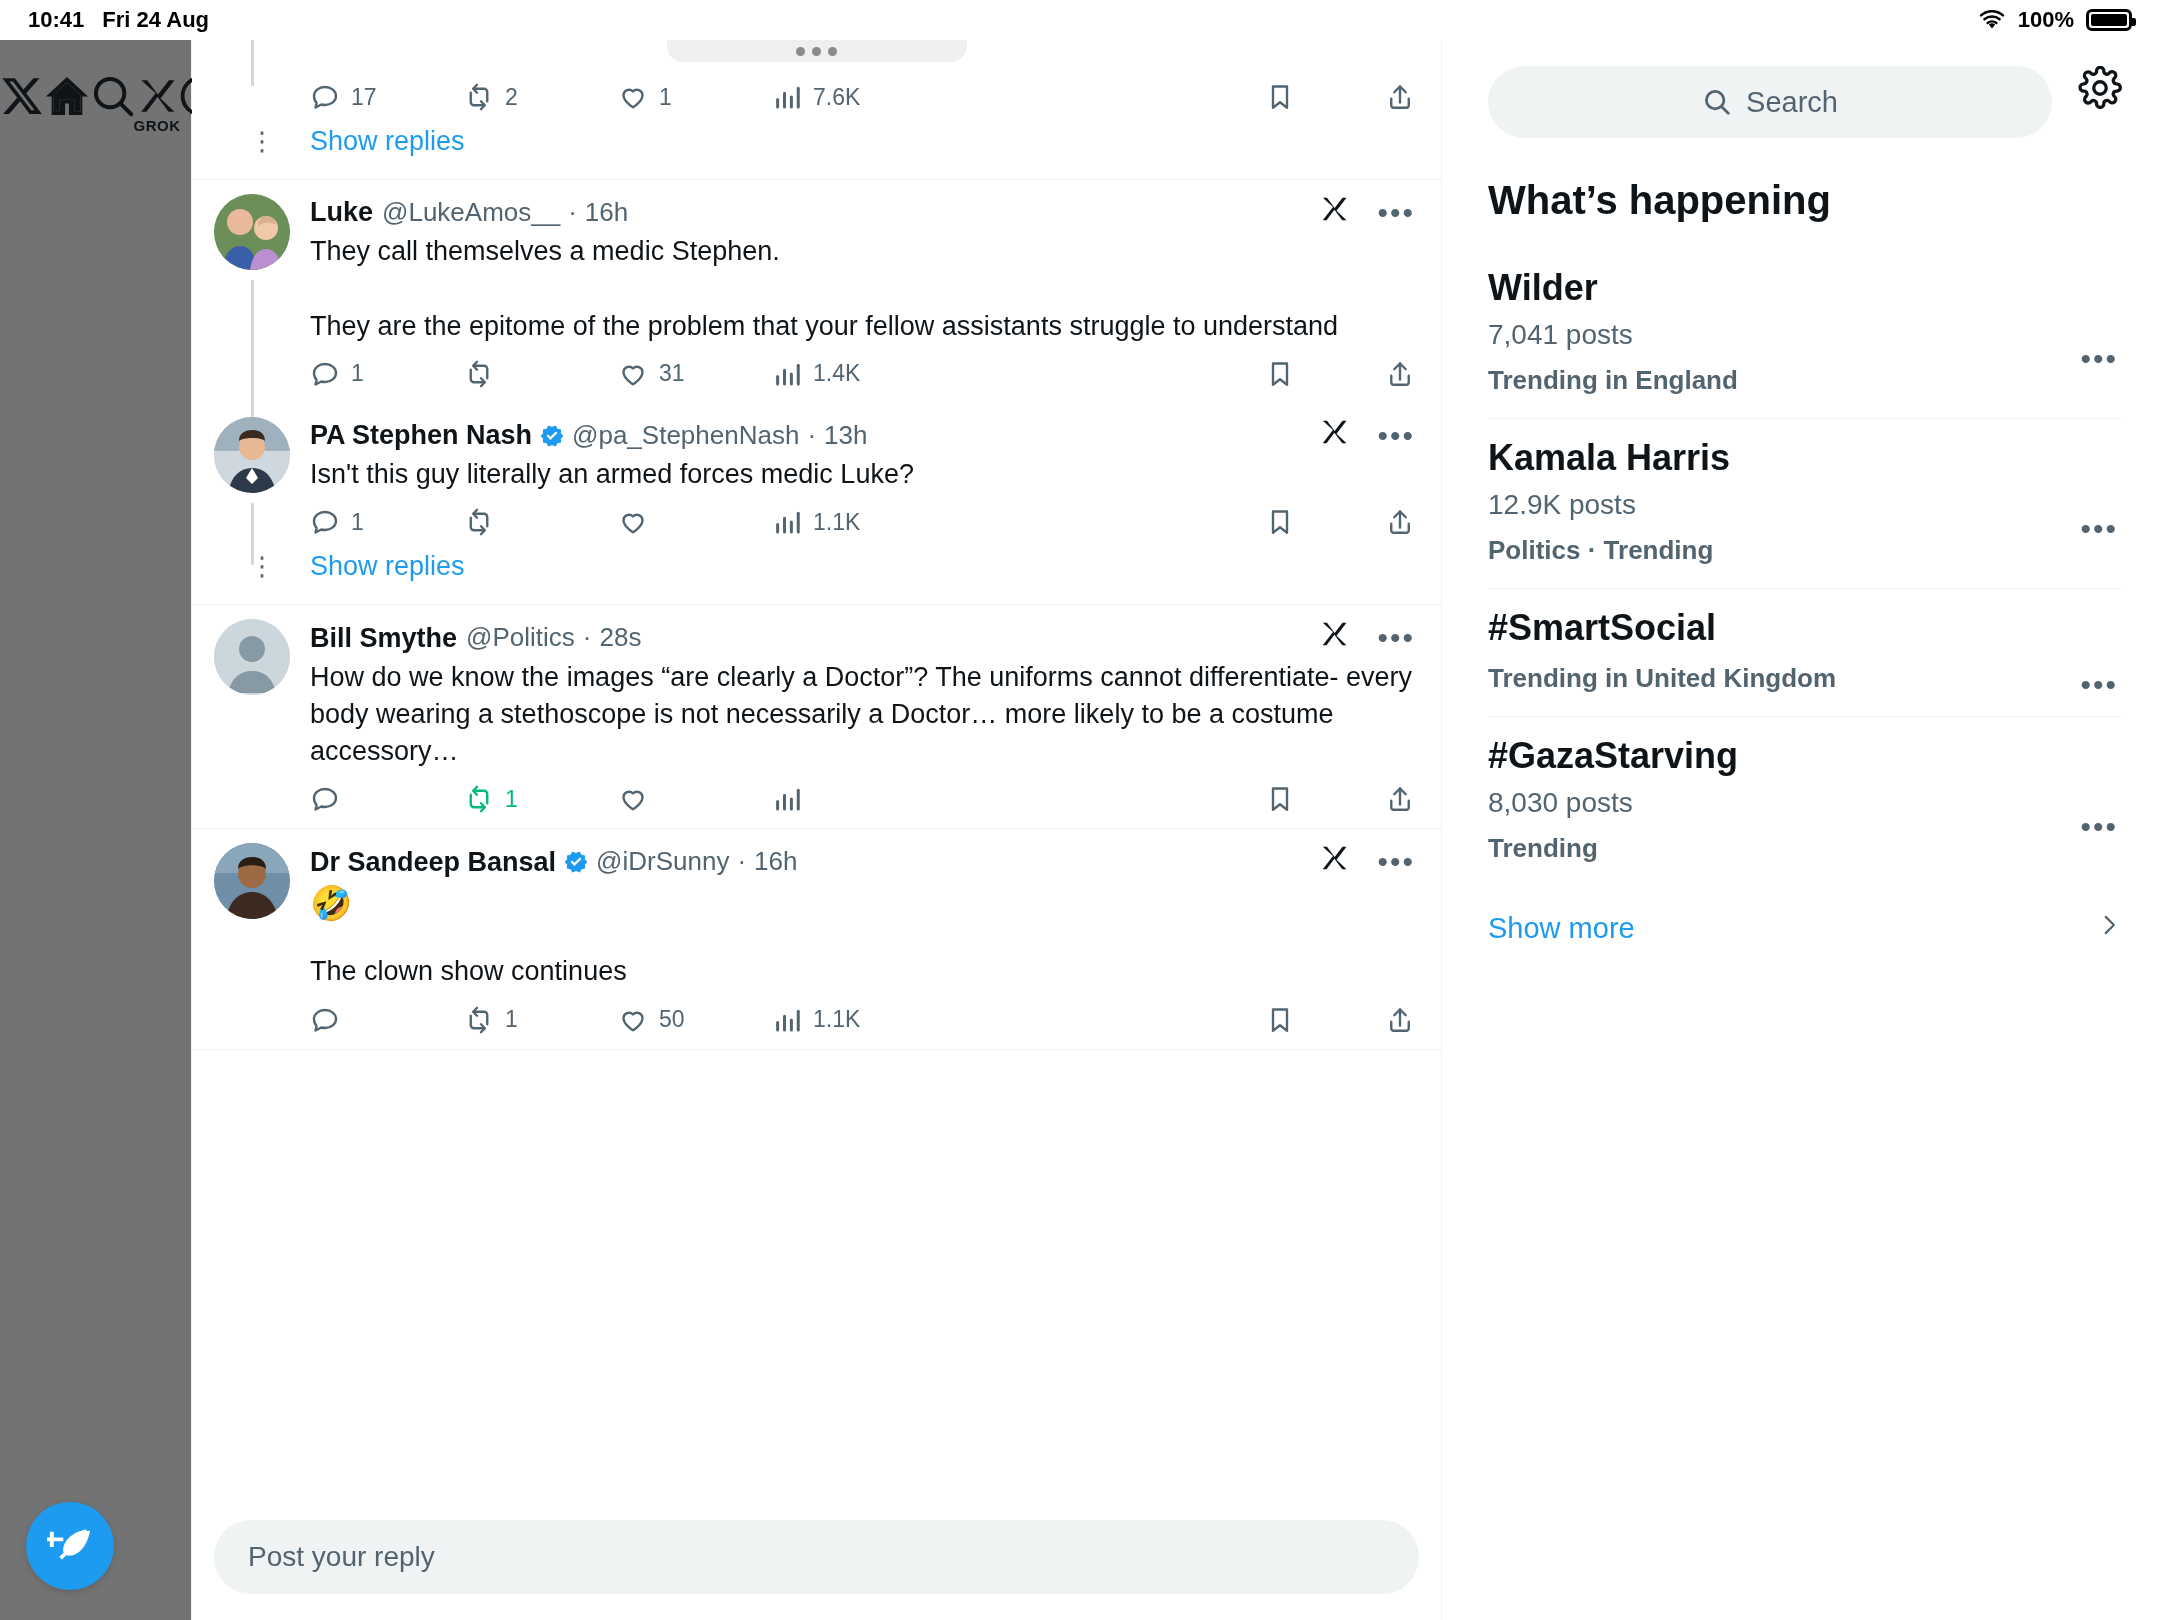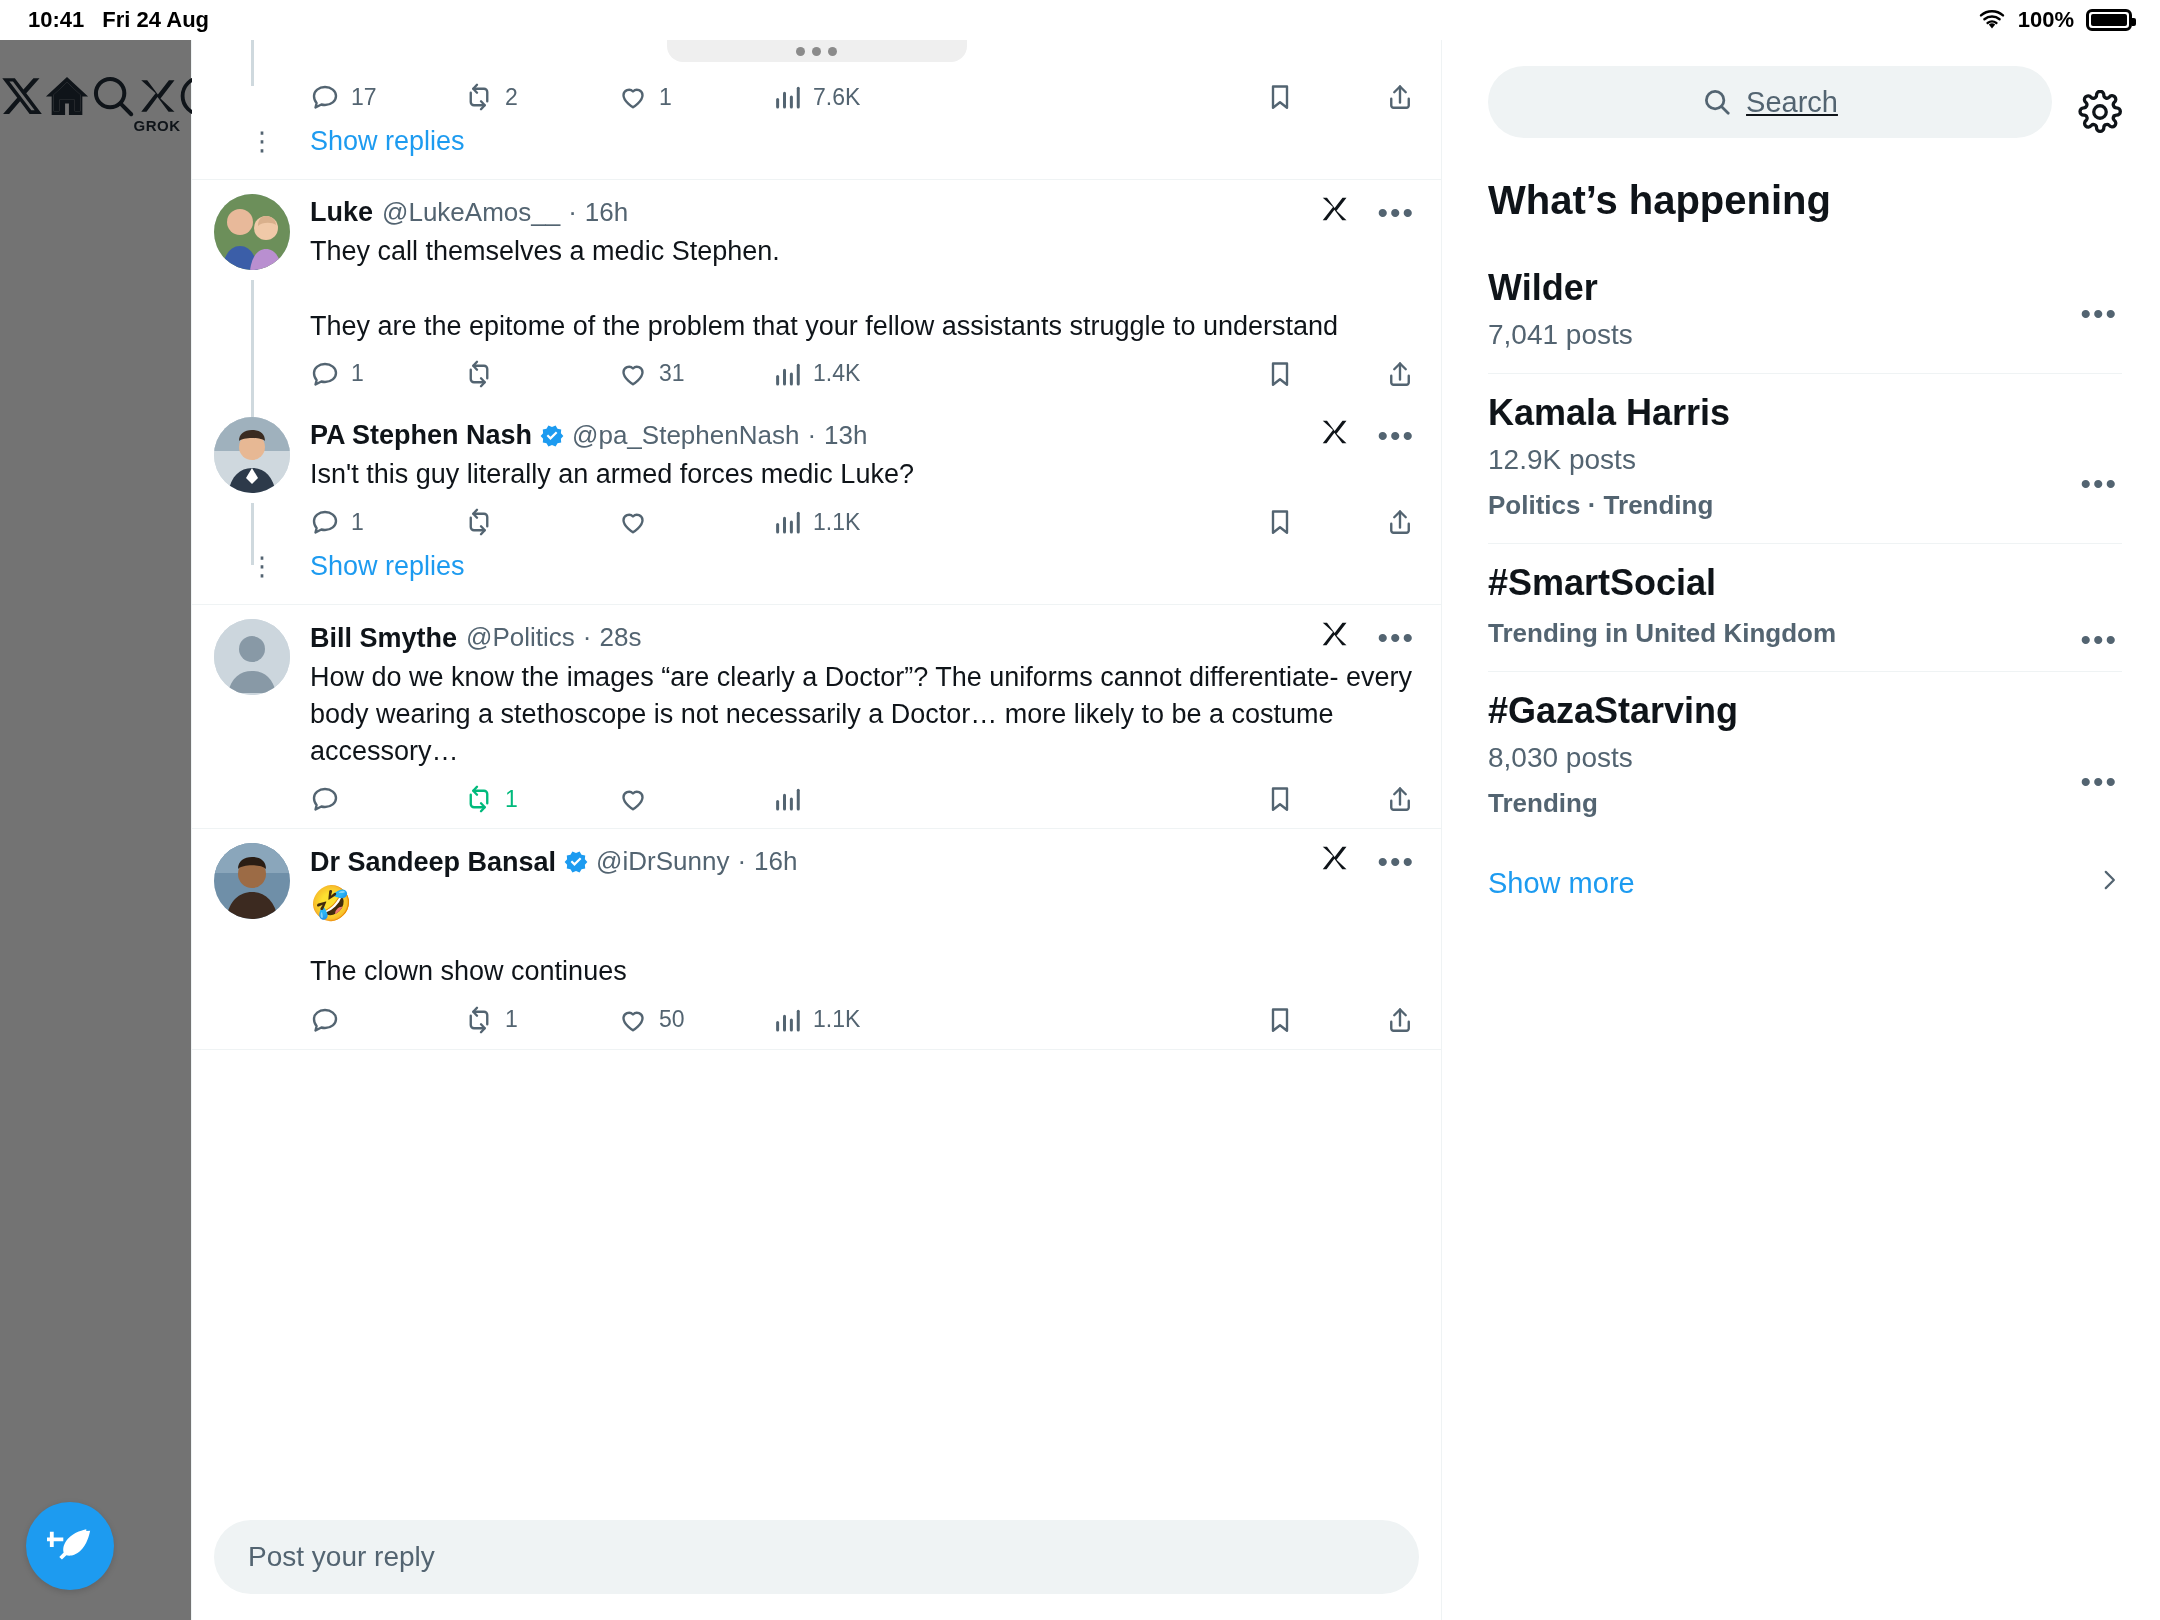--- a/index.html
+++ b/index.html
@@ -137,21 +137,21 @@
     background: #fff;
   }
   .reply-input {
     background: #eff3f4; border-radius: 42px;
     height: 74px; display: flex; align-items: center;
     padding: 0 34px; color: #536471; font-size: 28px;
   }
 
   
   .rightcol { flex: 1 1 auto; padding: 26px 38px 0 46px; background: #fff; }
-  .search-row { display: flex; align-items: flex-end; gap: 26px; text-decoration: underline; }
+  .search-row { display: flex; align-items: flex-start; gap: 26px; }
   .searchbox {
     flex: 1 1 auto; height: 72px; border-radius: 40px; background: #eff3f4;
     display: flex; align-items: center; justify-content: center; gap: 14px;
     color: #536471; font-size: 29px;
   }
   .gear { color: #0f1419; }
   .whats-happening { font-size: 40px; font-weight: bold; margin: 40px 0 26px 0; }
   .trend { padding: 18px 0 22px 0; border-bottom: 1px solid #eff3f4; position: relative; }
   .trend-title { font-size: 36px; font-weight: bold; color: #0f1419; }
   .trend-count { font-size: 28px; color: #536471; margin-top: 10px; }
@@ -702,20 +702,21 @@
               <path d="M19.4 14.6a1.6 1.6 0 00.3 1.8l.1.1a2 2 0 11-2.8 2.8l-.1-.1a1.6 1.6 0 00-1.8-.3 1.6 1.6 0 00-1 1.5v.2a2 2 0 11-4 0v-.1a1.6 1.6 0 00-1-1.5 1.6 1.6 0 00-1.8.3l-.1.1a2 2 0 11-2.8-2.8l.1-.1a1.6 1.6 0 00.3-1.8 1.6 1.6 0 00-1.5-1h-.2a2 2 0 110-4h.1a1.6 1.6 0 001.5-1 1.6 1.6 0 00-.3-1.8l-.1-.1a2 2 0 112.8-2.8l.1.1a1.6 1.6 0 001.8.3h.1a1.6 1.6 0 001-1.5v-.2a2 2 0 114 0v.1a1.6 1.6 0 001 1.5 1.6 1.6 0 001.8-.3l.1-.1a2 2 0 112.8 2.8l-.1.1a1.6 1.6 0 00-.3 1.8v.1a1.6 1.6 0 001.5 1h.2a2 2 0 110 4h-.1a1.6 1.6 0 00-1.5 1z"></path>
             </svg>
         </div>
       </div>
 
       <div class="whats-happening">What’s happening</div>
 
       <div class="trend">
         <div class="trend-title">Wilder</div>
         <div class="trend-count">7,041 posts</div>
+        <div class="trend-meta">Trending in England</div>
         <div class="trend-dots">•••</div>
       </div>
 
       <div class="trend">
         <div class="trend-title">Kamala Harris</div>
         <div class="trend-count">12.9K posts</div>
         <div class="trend-meta">Politics · Trending</div>
         <div class="trend-dots">•••</div>
       </div>
 

